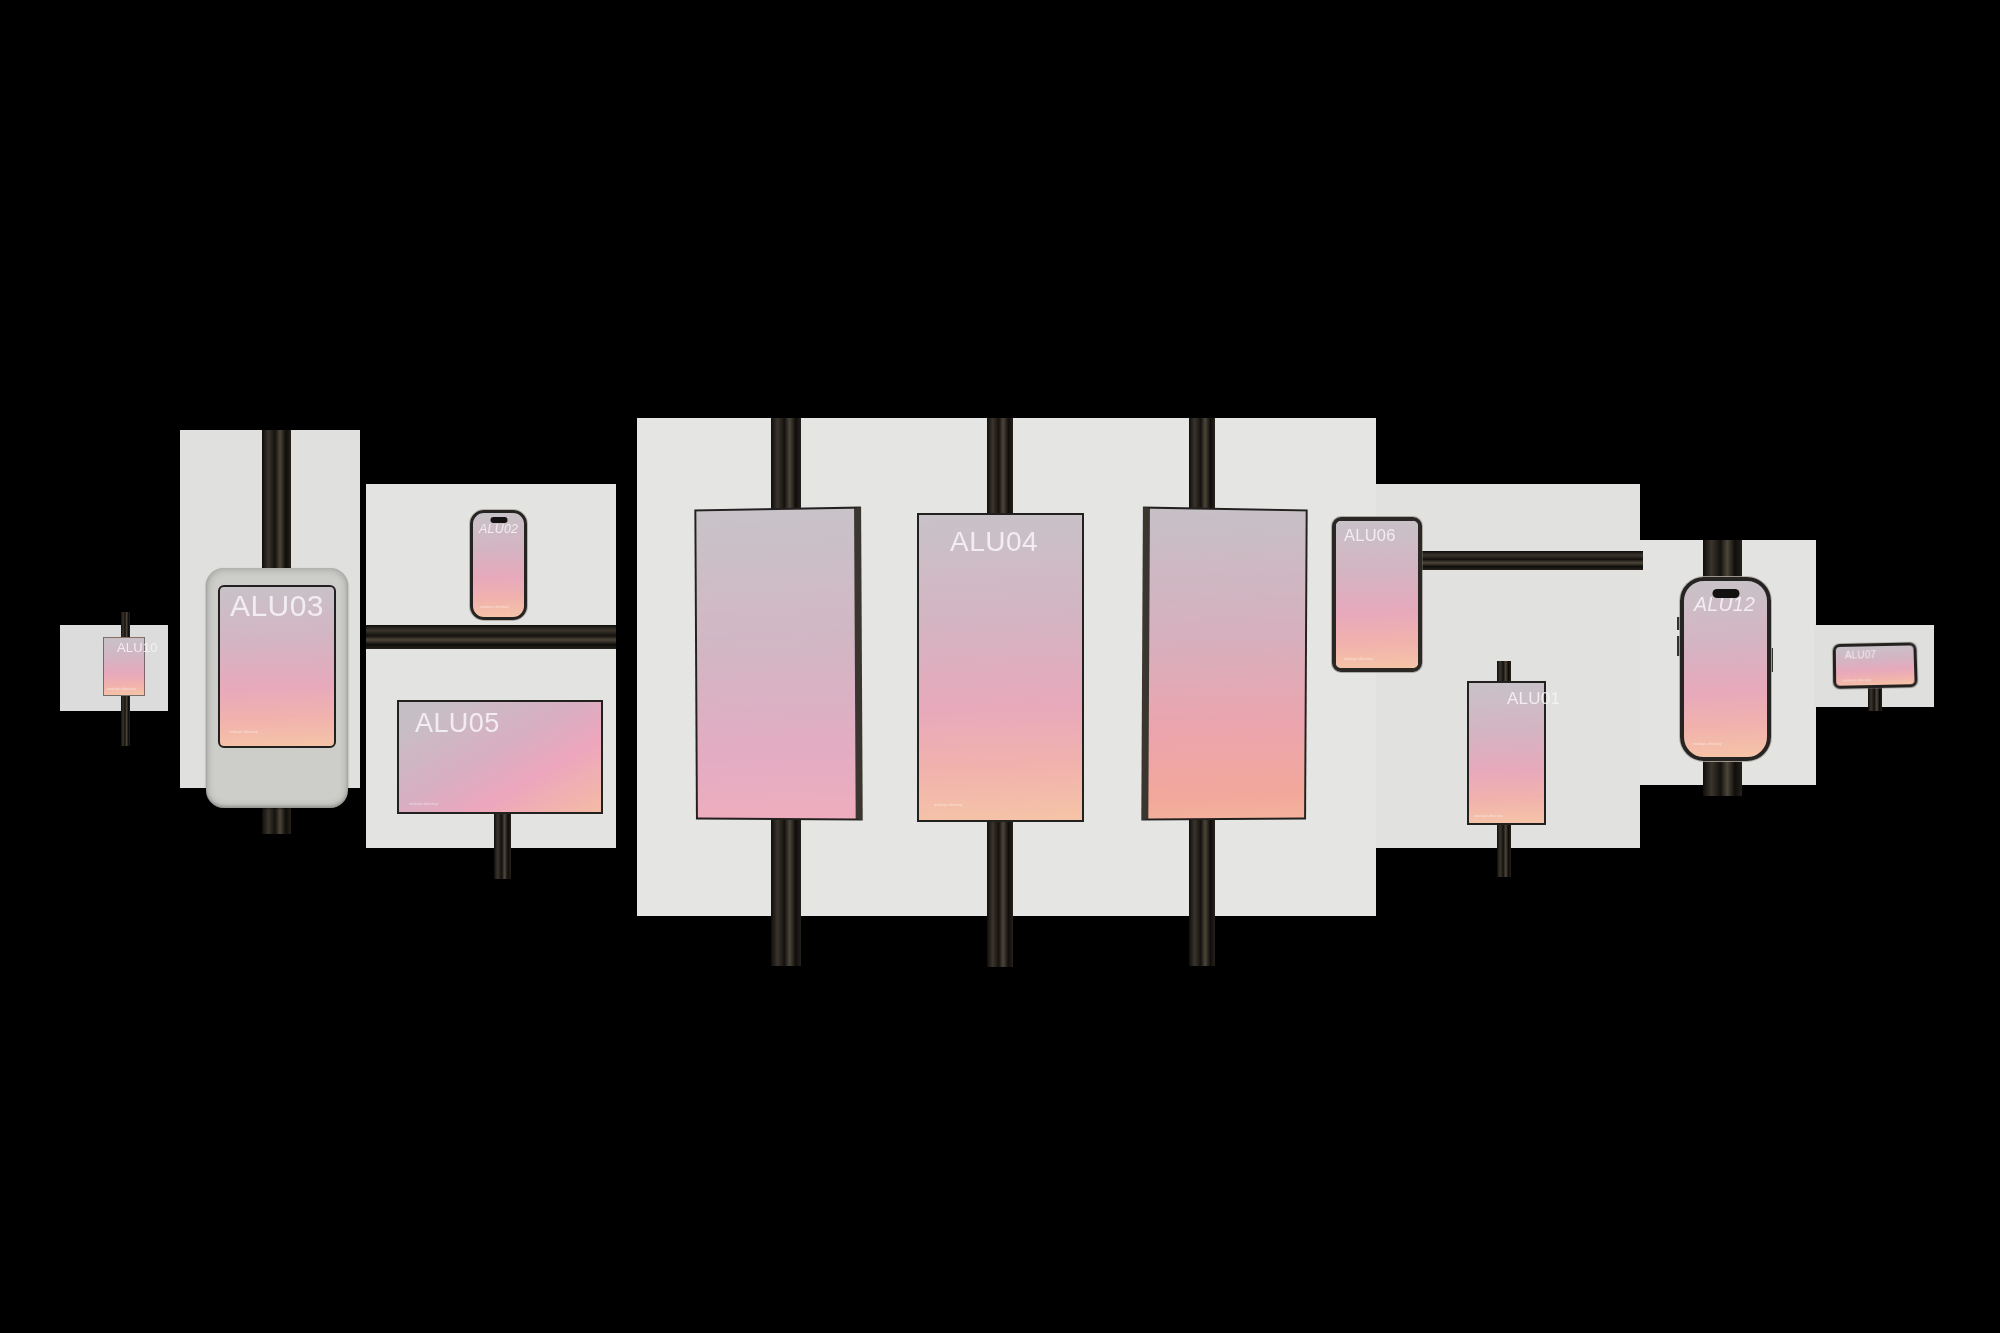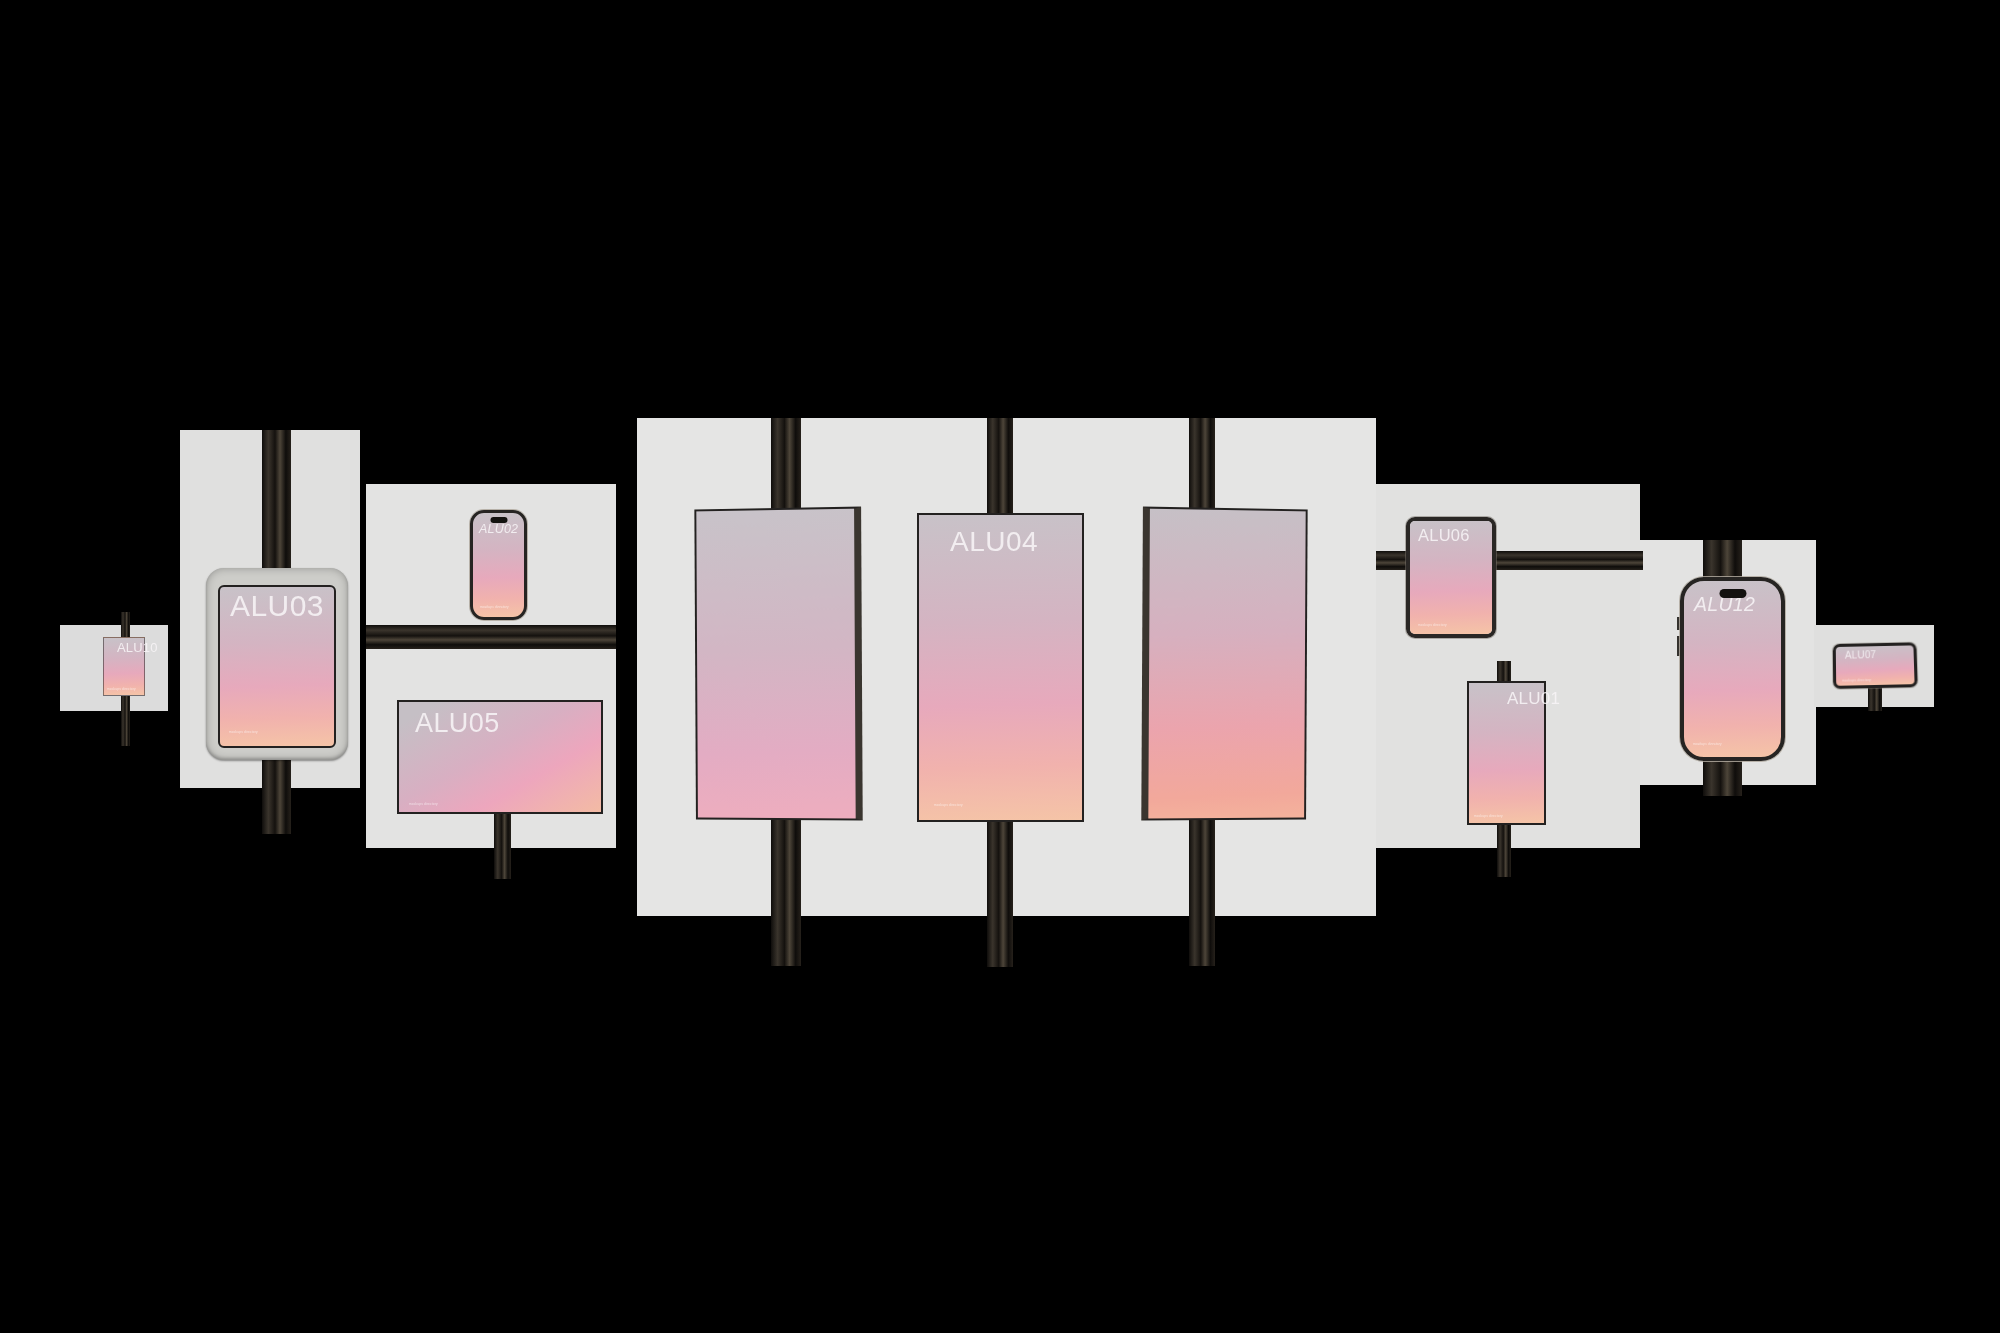--- a/index.html
+++ b/index.html
@@ -65,21 +65,21 @@
   <div class="rail-v" style="left:1497px;top:823px;width:14px;height:54px;"></div>
   <div class="rail-v" style="left:1703px;top:540px;width:39px;height:42px;"></div>
   <div class="rail-v" style="left:1703px;top:756px;width:39px;height:40px;"></div>
   <div class="rail-v" style="left:1868px;top:687px;width:14px;height:24px;"></div>
 
   <div class="screen grad" style="left:103px;top:637px;width:42px;height:59px;border-width:1px;border-color:rgba(45,40,40,.55);">
     <div class="label" style="left:13px;top:3px;font-size:13px;">ALU10</div>
     <span class="caption" style="left:3px;bottom:5px;">mockups directory</span>
   </div>
 
-  <div class="case" style="left:206px;top:568px;width:142px;height:192px;">
+  <div class="case" style="left:206px;top:568px;width:142px;height:240px;">
     <div class="screen grad" style="left:12px;top:17px;width:118px;height:163px;border-radius:6px;">
       <div class="label" style="left:10px;top:4px;font-size:30px;">ALU03</div>
       <span class="caption" style="left:9px;bottom:13px;">mockups directory</span>
     </div>
   </div>
 
   <div class="phone grad" style="left:470px;top:510px;width:57px;height:110px;">
     <div class="island" style="top:4px;width:17px;height:5.5px;"></div>
     <div class="label" style="left:6px;top:10px;font-size:12.5px;">ALU02</div>
     <span class="caption" style="left:7px;bottom:9px;">mockups directory</span>
@@ -92,35 +92,35 @@
 
   <div class="screen grad-cool tilt-l" style="left:694px;top:508px;width:168px;height:312px;"></div>
 
   <div class="screen grad" style="left:917px;top:513px;width:167px;height:309px;">
     <div class="label" style="left:31px;top:13px;font-size:28px;letter-spacing:.5px;">ALU04</div>
     <span class="caption" style="left:15px;bottom:14px;">mockups directory</span>
   </div>
 
   <div class="screen grad-warm tilt-r" style="left:1142px;top:508px;width:166px;height:312px;"></div>
 
-  <div class="tablet" style="left:1406px;top:517px;width:90px;height:121px;text-align:right;">
+  <div class="tablet" style="left:1332px;top:517px;width:90px;height:155px;text-align:right;">
     <div class="fill grad"></div>
     <div class="label" style="left:8px;top:6px;font-size:16.5px;">ALU06</div>
     <span class="caption" style="left:8px;bottom:8px;">mockups directory</span>
   </div>
 
   <div class="screen grad" style="left:1467px;top:681px;width:79px;height:144px;">
     <div class="label" style="left:5px;top:7px;font-size:17px;margin-left:33px;">ALU01</div>
     <span class="caption" style="left:5px;bottom:6px;">mockups directory</span>
   </div>
 
   <div class="sidebtn" style="left:1677px;top:617px;height:13px;"></div>
   <div class="sidebtn" style="left:1677px;top:636px;height:20px;"></div>
   <div class="sidebtn" style="left:1770px;top:648px;height:24px;"></div>
-  <div class="phone phone-lg grad" style="left:1680px;top:577px;width:105px;height:184px;">
+  <div class="phone phone-lg grad" style="left:1680px;top:577px;width:91px;height:184px;">
     <div class="island" style="top:8px;width:27px;height:9px;"></div>
     <div class="label" style="left:10px;top:14px;font-size:19.5px;">ALU12</div>
     <span class="caption" style="left:9px;bottom:12px;">mockups directory</span>
   </div>
 
   <div class="screen grad kiosk" style="left:1833px;top:643px;width:84px;height:45px;">
     <div class="label" style="left:9px;top:4px;font-size:10px;">ALU07</div>
     <span class="caption" style="left:6px;bottom:4px;">mockups directory</span>
   </div>
 

